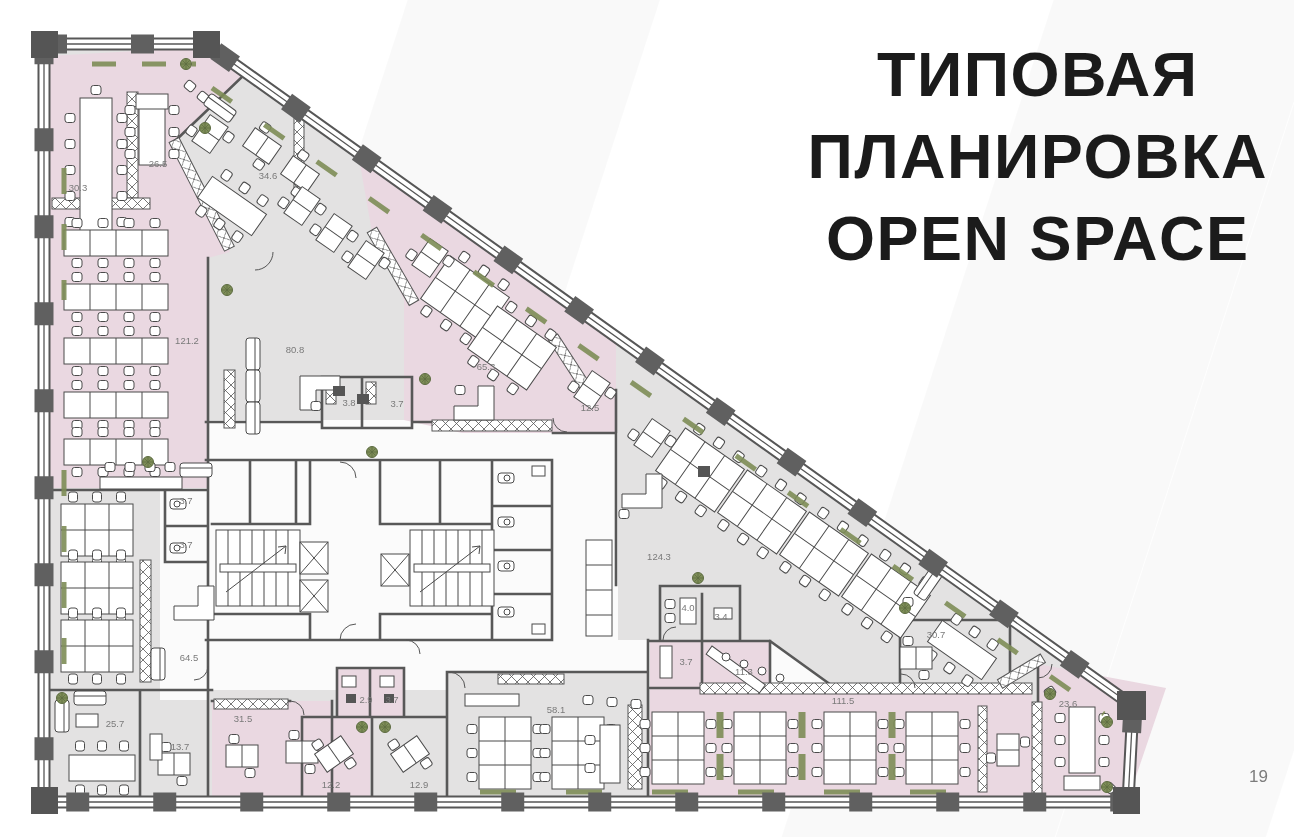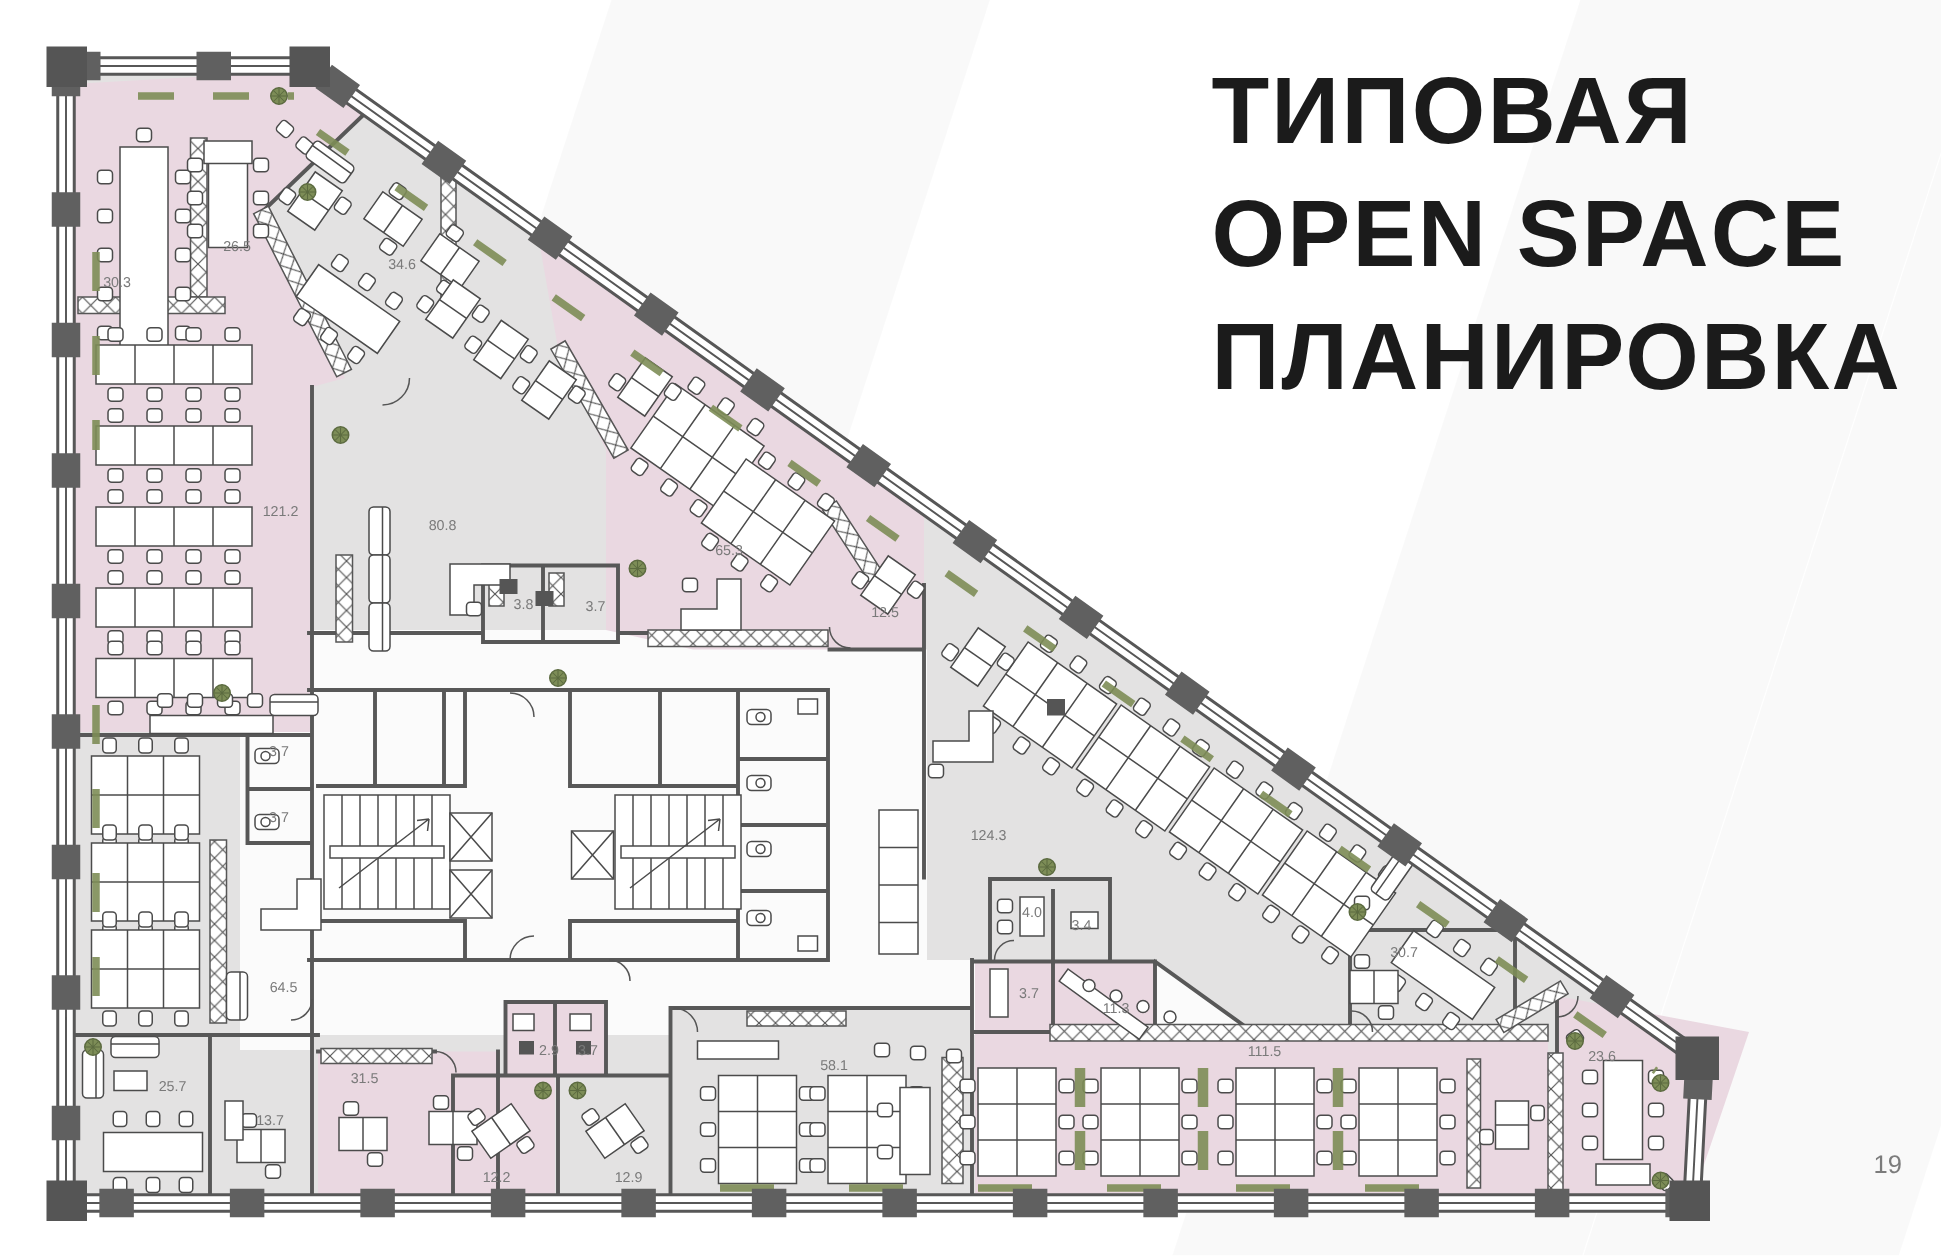--- a/index.html
+++ b/index.html
@@ -3,21 +3,21 @@
 <meta charset="utf-8">
 <style>
   html,body{margin:0;padding:0;background:#fff;}
   .slide{position:relative;width:1294px;height:837px;background:#fff;overflow:hidden;
          font-family:"Liberation Sans",sans-serif;}
   .wm{position:absolute;background:rgba(0,0,0,0.022);transform:rotate(18deg);pointer-events:none;}
   .wm1{width:260px;height:1500px;right:120px;top:-300px;}
   .wm2{width:200px;height:1500px;right:-60px;top:-200px;}
   .wm3{width:240px;height:900px;left:430px;top:-500px;}
   svg.plan{position:absolute;left:0;top:0;}
-  .title{position:absolute;top:34px;right:26px;text-align:left;
+  .title{position:absolute;top:34px;right:26px;text-align:center;
          font-size:63px;line-height:1.3;font-weight:bold;letter-spacing:1.5px;
          color:var(--title,#1b1b1b);}
   .pagenum{position:absolute;right:26px;bottom:50px;font-size:17px;color:var(--page,#7c7c7c);margin-top:24px;}
   
   .f{fill:#fff;stroke:#4b4b4b;stroke-width:1;}
   .s{stroke:#4b4b4b;stroke-width:1;fill:none;}
   .wall{stroke:var(--wall,#585858);stroke-width:2.6;fill:none;stroke-linecap:square;}
   .glz{fill:url(#gx);stroke:#565656;stroke-width:1;}
   .arc{stroke:#555;stroke-width:1;fill:none;}
   .dk{fill:#555;}
@@ -396,18 +396,18 @@
         <text x="366" y="703" class="rl">2.9</text>
         <text x="392" y="703" class="rl">3.7</text>
         <text x="331" y="788" class="rl">12.2</text>
         <text x="419" y="788" class="rl">12.9</text>
         <text x="556" y="713" class="rl">58.1</text>
       </g>
   </svg>
 
   <div class="title">
     <div>ТИПОВАЯ</div>
+    <div>ПЛАНИРОВКА</div>
     <div>OPEN SPACE</div>
-    <div>ПЛАНИРОВКА</div>
   </div>
 
   <div class="pagenum">19</div>
 </div>
 
 </body></html>

